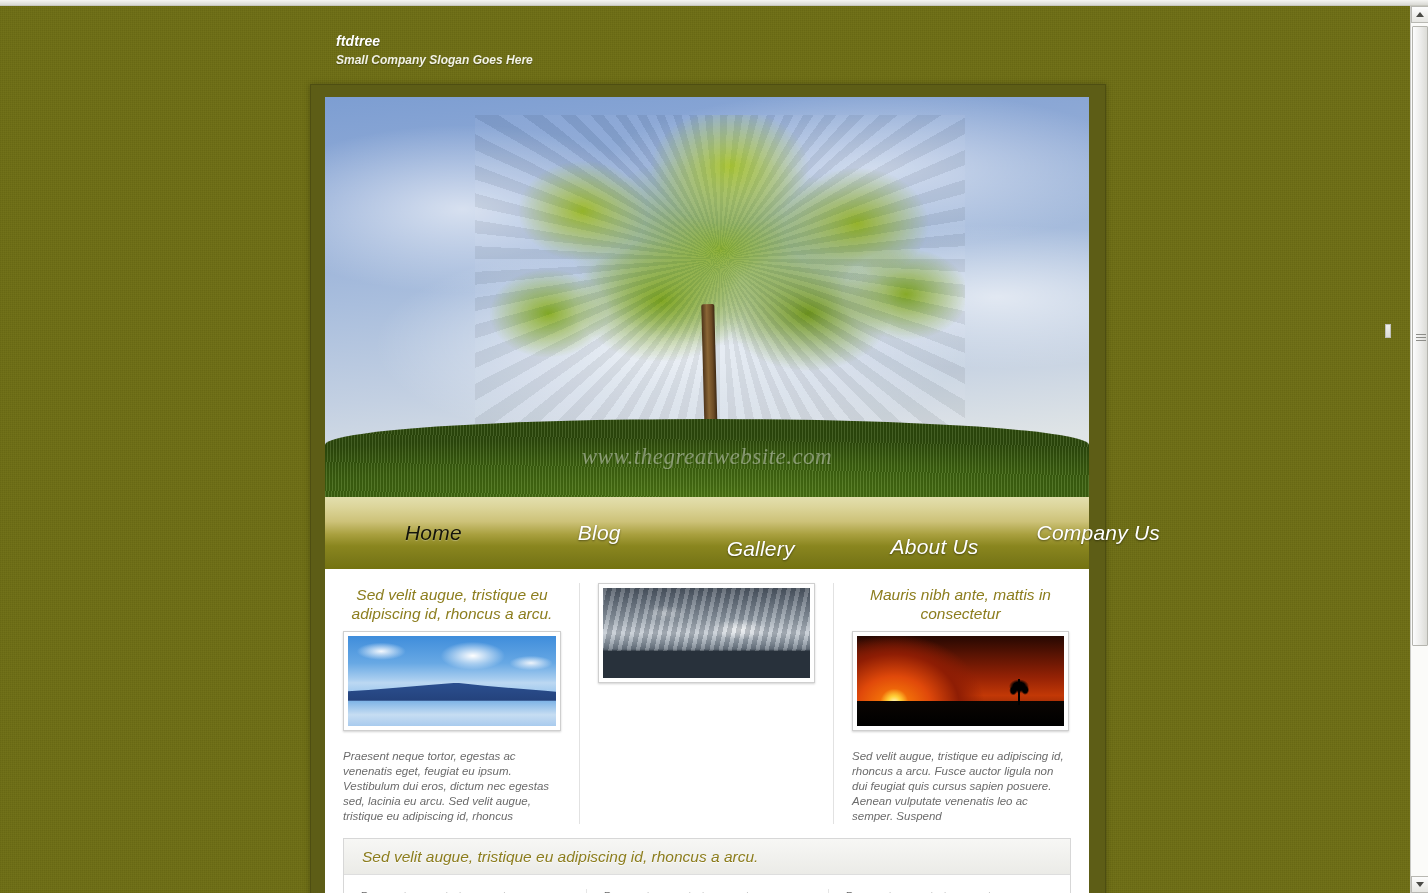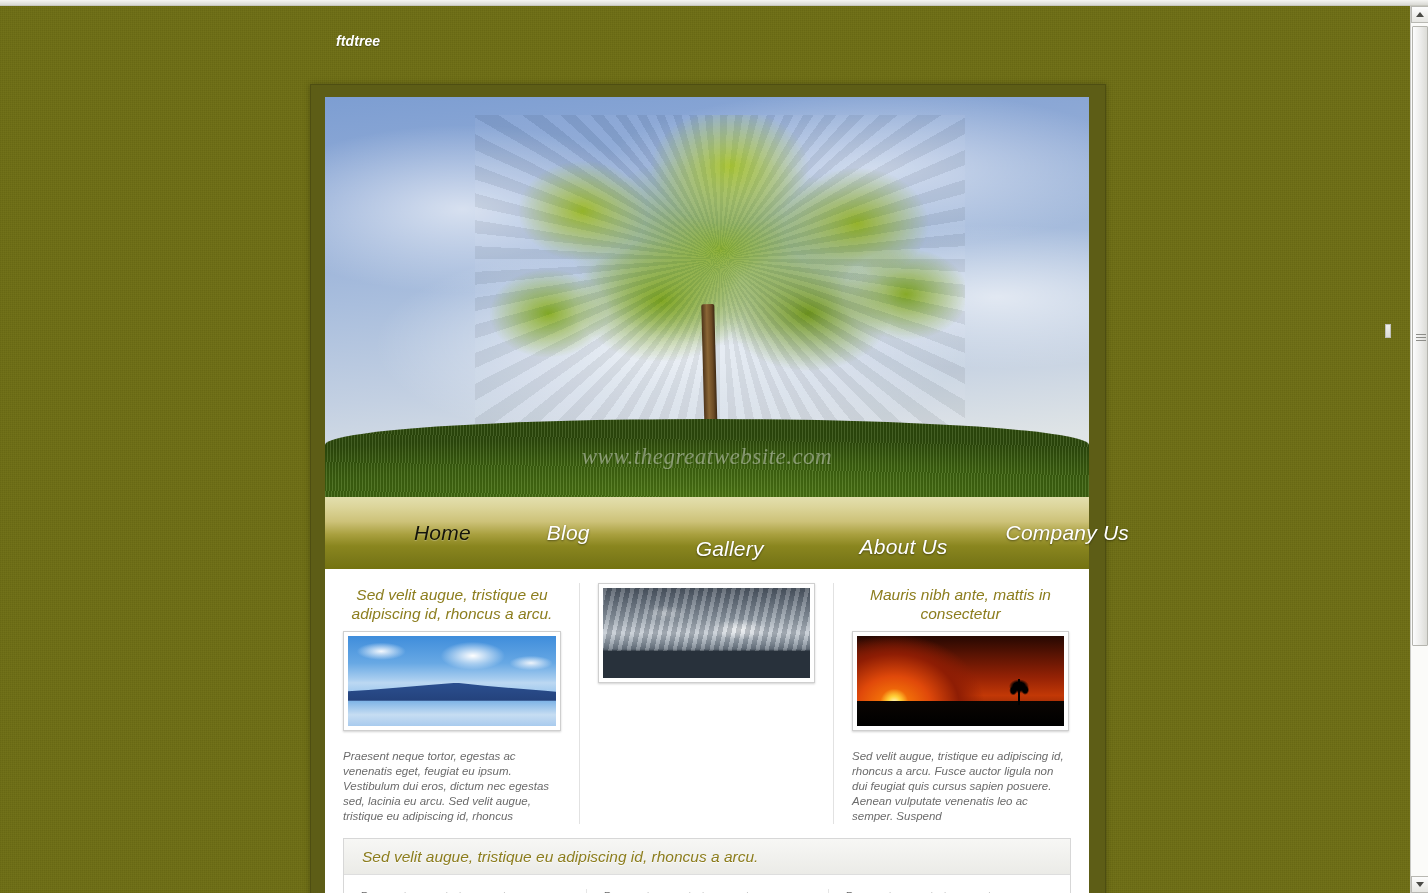--- a/index.html
+++ b/index.html
@@ -147,37 +147,36 @@
 
   
   #nav-bar {
     position: relative;
     width: 764px; height: 72px;
     background: linear-gradient(180deg,
       #e3dfae 0%, #dcd59a 14%, #cdc279 34%,
       #a9a03f 52%, #8a861f 68%, #7c7a19 86%, #74730f 100%);
     display: flex;
     align-items: center;
-    padding-left: 9px;
   }
   .nav-item {
     color: #ffffff;
     font-size: 21px;
     letter-spacing: .2px;
     text-shadow: 0 1px 2px rgba(0,0,0,.45);
     cursor: pointer;
     white-space: nowrap;
     padding: 4px 2px;
   }
   .nav-item.active {
     color: #14140a;
     text-shadow: 0 1px 1px rgba(255,255,255,.28);
   }
   #nav-home     { margin-left: 78px; }
-  #nav-blog     { margin-left: 72px; }
+  #nav-blog     { margin-left: 112px; }
   #nav-gallery  { margin-left: 102px; margin-top: 32px; }
   #nav-about    { margin-left: 92px; margin-top: 28px; }
   #nav-contact  { margin-left: 54px; }
 
   
   #main-content {
     position: relative;
     width: 764px;
     background: #ffffff;
     padding: 0;
@@ -384,20 +383,21 @@
 </style>
 </head>
 <body>
 
 <div id="top-strip"></div>
 
 <div id="page-canvas">
 
   <div id="site-header">
     <div id="logo-text">ftdtree</div>
+    <div id="slogan-text">Small Company Slogan Goes Here</div>
   </div>
 
   <div id="content-frame">
 
     <div id="hero">
       <div id="hero-sky"></div>
       <div id="hero-canopy"></div>
       <div id="hero-trunk"></div>
       <div id="hero-grass"></div>
       <div id="hero-watermark">www.thegreatwebsite.com</div>

